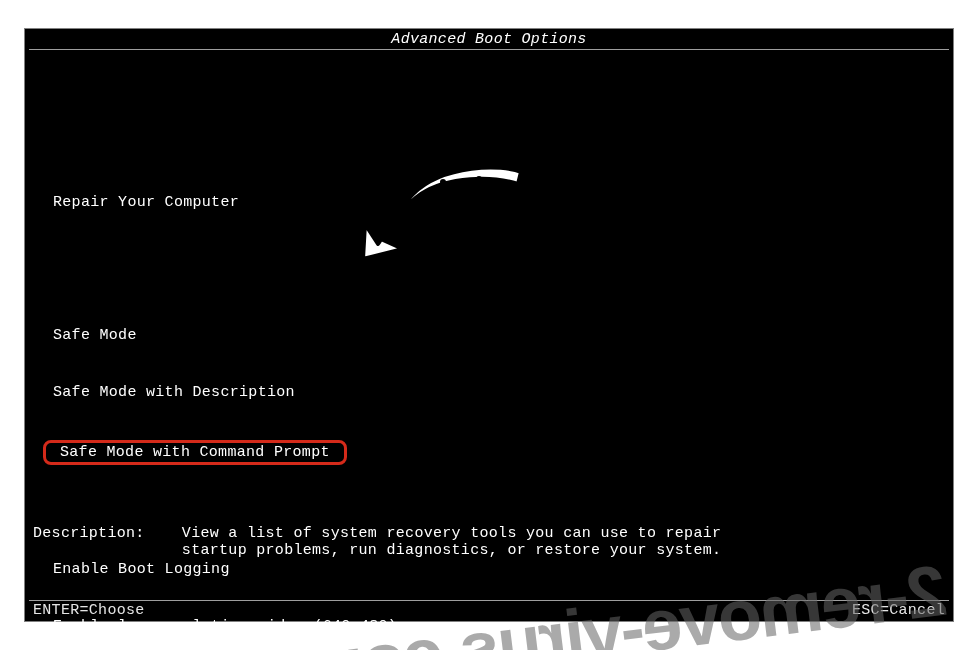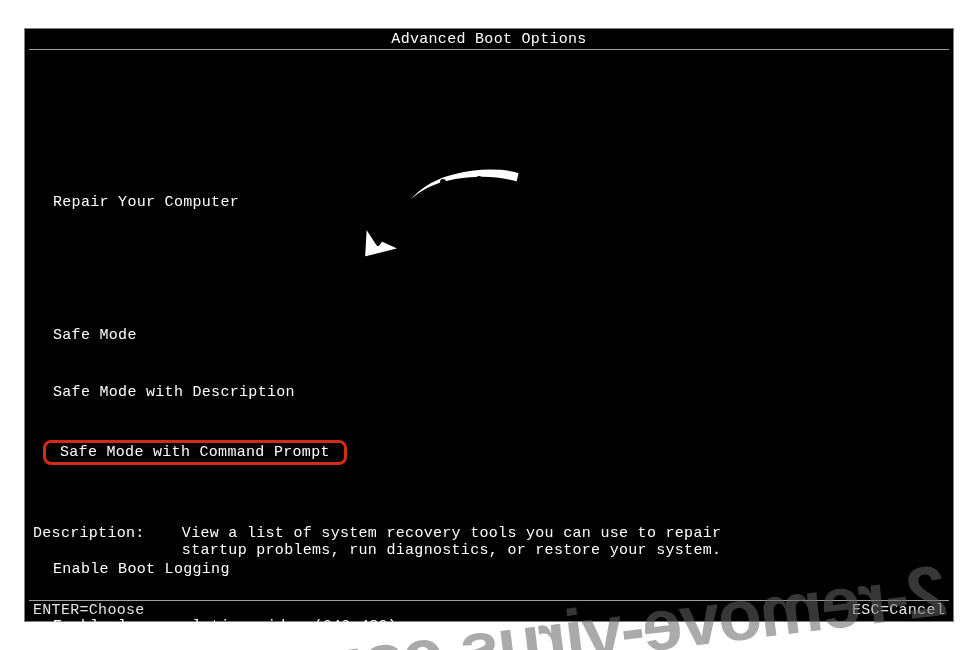--- a/index.html
+++ b/index.html
@@ -27,20 +27,21 @@
       font-size: 15px;
       letter-spacing: 0.3px;
     }
     .title-row {
       position: absolute;
       top: 2px;
       left: 0;
       width: 100%;
       text-align: center;
       color: #fff;
+      font-style: italic;
     }
     .hr-top {
       position: absolute;
       top: 20px;
       left: 4px;
       right: 4px;
       height: 1px;
       background: #9e9e9e;
     }
     .intro {

